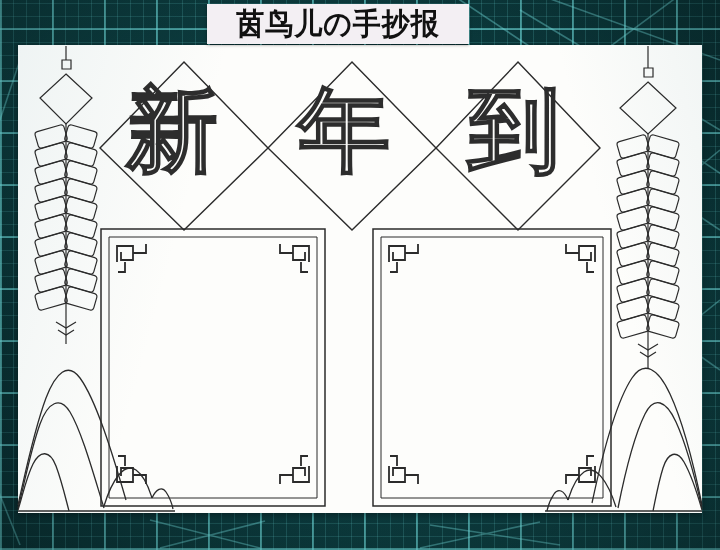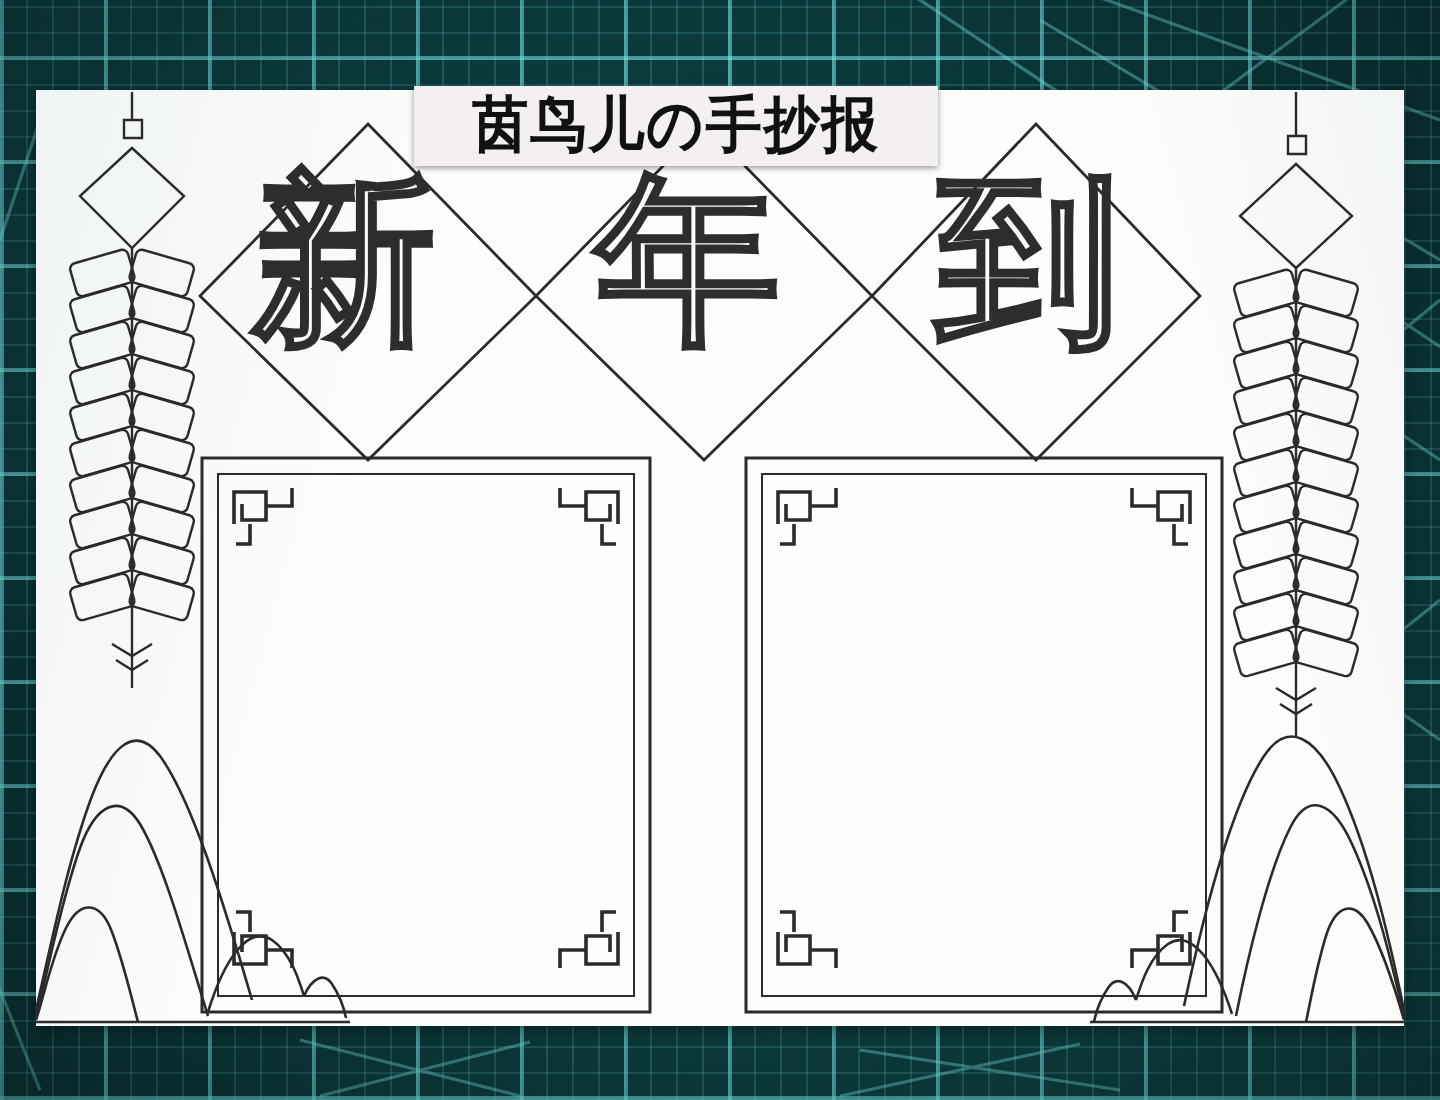--- a/index.html
+++ b/index.html
@@ -41,21 +41,20 @@
     pointer-events:none;
   }
 
   
   .title-banner{
     position:absolute;left:207px;top:4px;width:262px;height:40px;
     background:#f3eff3;
     box-shadow:0 1px 3px rgba(0,0,0,.4);
     display:flex;align-items:center;justify-content:center;
     overflow:hidden;
-    margin-top:39px;
   }
   .title-banner .title-text{
     font-family:"DejaVu Sans",sans-serif;
     font-size:28px;font-weight:700;color:#111;
     letter-spacing:1px;line-height:1;
     white-space:nowrap;
     transform:scaleY(1.08);
   }
 
   

